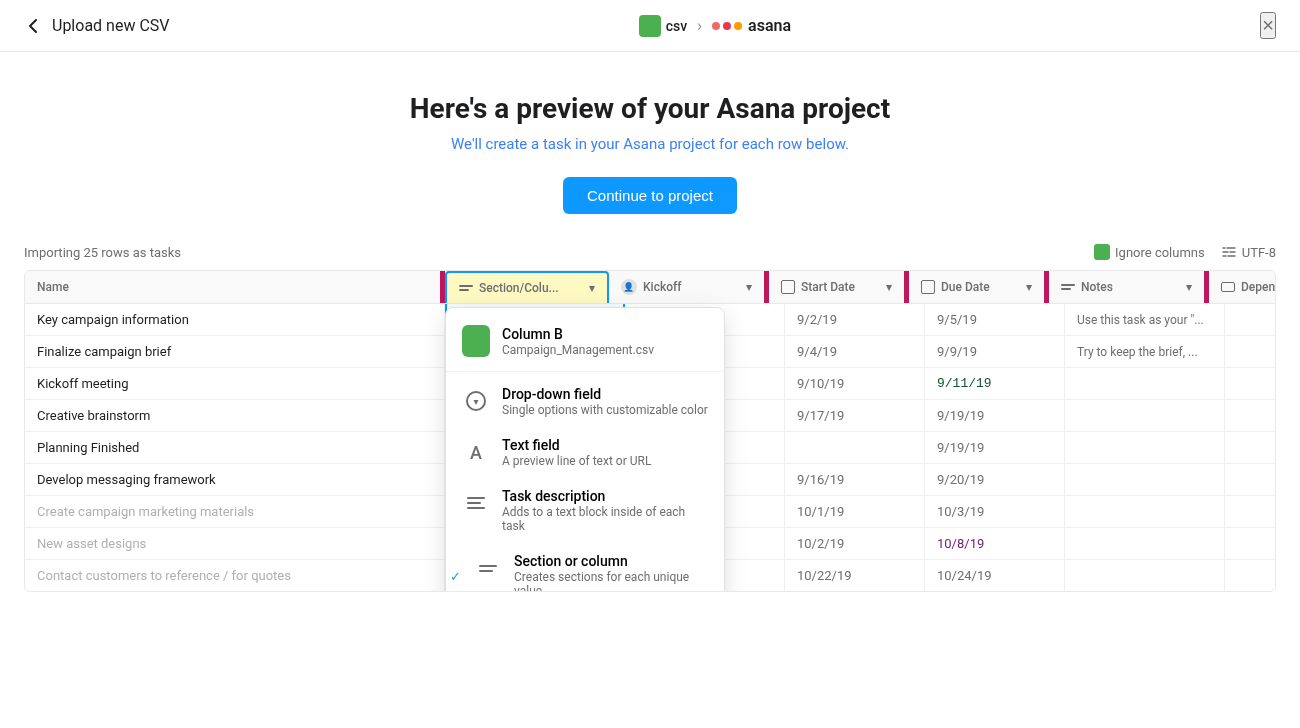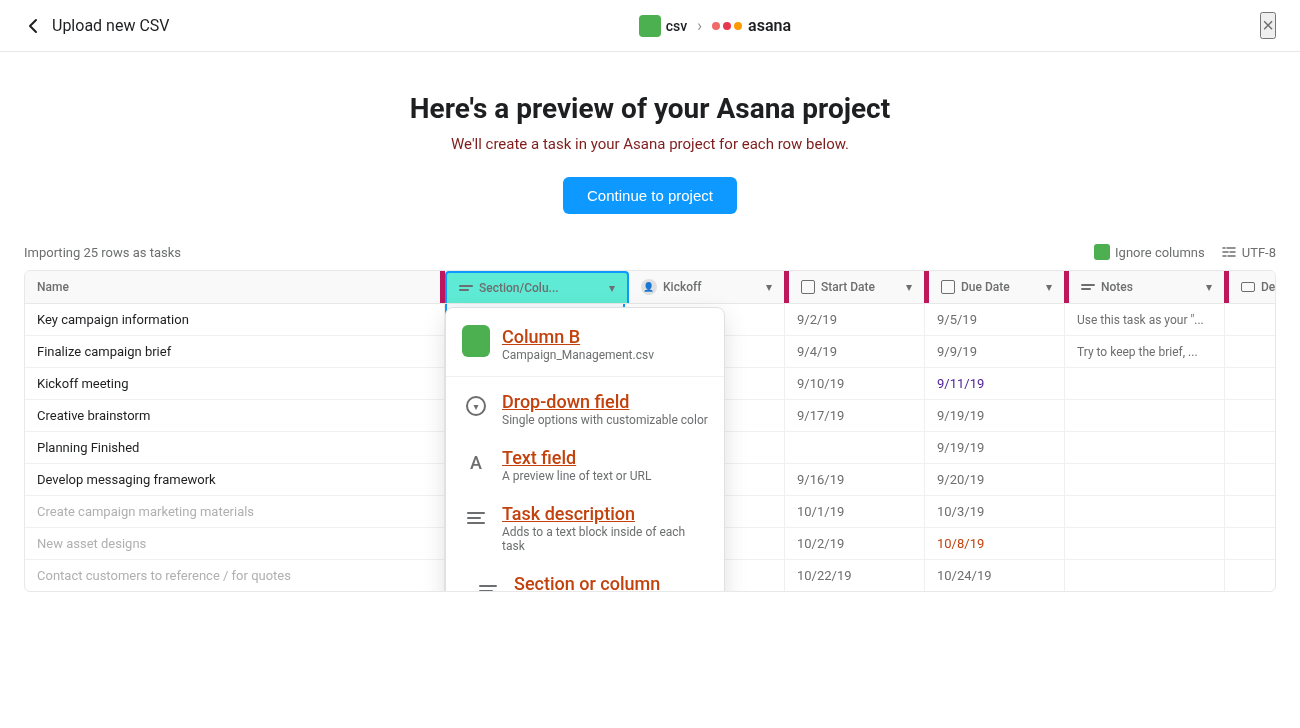--- a/index.html
+++ b/index.html
@@ -19,36 +19,36 @@
     .asana-dots { display: flex; gap: 3px; }
     .dot { width: 8px; height: 8px; border-radius: 50%; }
     .dot-pink { background: #f06a6a; }
     .dot-red { background: #e8384f; }
     .dot-orange { background: #fd9a00; }
     .close-btn { cursor: pointer; color: #6d6e6f; font-size: 20px; }
 
     
     .hero { text-align: center; padding: 40px 24px 30px; }
     .hero h1 { font-size: 28px; font-weight: 700; color: #1e1f21; margin-bottom: 10px; }
-    .hero p { font-size: 15px; color: #7f1d1d; margin-bottom: 24px; }
+    .hero p { font-size: 15px; color: #3b82f6; margin-bottom: 24px; }
     .continue-btn { background: #0d99ff; color: #fff; border: none; border-radius: 6px; padding: 10px 24px; font-size: 15px; font-weight: 500; cursor: pointer; }
 
     
     .table-area { padding: 0 24px; }
     .table-meta { display: flex; align-items: center; justify-content: space-between; margin-bottom: 10px; }
     .table-meta-left { font-size: 13px; color: #6d6e6f; }
     .table-meta-right { display: flex; align-items: center; gap: 16px; font-size: 13px; color: #6d6e6f; }
     .meta-right-item { display: flex; align-items: center; gap: 5px; cursor: pointer; }
 
     
     .table-wrapper { border: 1px solid #e8e8e8; border-radius: 6px; overflow: hidden; position: relative; }
     .table-header { display: flex; background: #f9f9f9; border-bottom: 1px solid #e8e8e8; }
     .th { display: flex; align-items: center; gap: 6px; padding: 8px 12px; font-size: 12px; font-weight: 500; color: #6d6e6f; border-right: 5px solid #be185d; white-space: nowrap; }
     .th-name { width: 420px; flex-shrink: 0; }
-    .th-section { width: 184px; flex-shrink: 0; background: #5eead4; border: 2px solid #0d99ff; border-bottom: none; border-radius: 4px 4px 0 0; z-index: 10; position: relative; }
+    .th-section { width: 164px; flex-shrink: 0; background: #fef9c3; border: 2px solid #0d99ff; border-bottom: none; border-radius: 4px 4px 0 0; z-index: 10; position: relative; }
     .th-assignee { width: 160px; flex-shrink: 0; }
     .th-startdate { width: 140px; flex-shrink: 0; }
     .th-duedate { width: 140px; flex-shrink: 0; }
     .th-notes { width: 160px; flex-shrink: 0; }
     .th-dependents { width: 140px; flex-shrink: 0; border-right: none; }
     .th-chevron { margin-left: auto; color: #6d6e6f; }
 
     .table-body { }
     .tr { display: flex; border-bottom: 1px solid #f0f0f0; }
     .tr:last-child { border-bottom: none; }
@@ -59,21 +59,21 @@
     .td-startdate { width: 140px; flex-shrink: 0; }
     .td-duedate { width: 140px; flex-shrink: 0; }
     .td-notes { width: 160px; flex-shrink: 0; font-size: 12px; color: #6d6e6f; }
     .td-dependents { width: 140px; flex-shrink: 0; border-right: none; }
 
     
     .dropdown-overlay { position: absolute; left: 420px; top: 36px; width: 280px; background: #fff; border: 1px solid #e0e0e0; border-radius: 8px; box-shadow: 0 8px 24px rgba(0,0,0,0.12); z-index: 100; padding: 8px 0; }
     .dropdown-item { display: flex; align-items: flex-start; gap: 12px; padding: 10px 16px; cursor: pointer; }
     .dropdown-item-icon { width: 28px; height: 28px; flex-shrink: 0; display: flex; align-items: center; justify-content: center; margin-top: 1px; }
     .dropdown-item-text { flex: 1; }
-    .dropdown-item-title { font-size: 18px; font-weight: 500; color: #c2410c; text-decoration: underline; }
+    .dropdown-item-title { font-size: 14px; font-weight: 500; color: #000000; }
     .dropdown-item-desc { font-size: 12px; color: #6d6e6f; margin-top: 1px; }
     .dropdown-item.checked { position: relative; }
     .check-mark { position: absolute; left: -4px; color: #0d99ff; font-size: 14px; }
     .dropdown-divider { height: 1px; background: #f0f0f0; margin: 4px 0; }
 
     
     .col-b-icon { width: 32px; height: 32px; background: #4caf50; border-radius: 6px; display: flex; align-items: center; justify-content: center; }
     .col-b-grid { display: grid; grid-template-columns: 1fr 1fr; gap: 2px; padding: 5px; }
     .col-b-grid span { background: #fff; border-radius: 1px; display: block; height: 5px; }
 
@@ -229,21 +229,21 @@
       <div class="td td-startdate" style="color:#6d6e6f;">9/4/19</div>
       <div class="td td-duedate" style="color:#6d6e6f;">9/9/19</div>
       <div class="td td-notes">Try to keep the brief, ...</div>
       <div class="td td-dependents"></div>
     </div>
         <div class="tr">
       <div class="td td-name" style="">Kickoff meeting</div>
       <div class="td td-section"></div>
       <div class="td td-assignee" style="color:#6d6e6f;">om</div>
       <div class="td td-startdate" style="color:#6d6e6f;">9/10/19</div>
-      <div class="td td-duedate" style="color:#4c1d95;">9/11/19</div>
+      <div class="td td-duedate" style="color:#14532d;font-family:Liberation Mono, monospace;">9/11/19</div>
       <div class="td td-notes"></div>
       <div class="td td-dependents"></div>
     </div>
         <div class="tr">
       <div class="td td-name" style="">Creative brainstorm</div>
       <div class="td td-section"></div>
       <div class="td td-assignee" style="color:#6d6e6f;">om</div>
       <div class="td td-startdate" style="color:#6d6e6f;">9/17/19</div>
       <div class="td td-duedate" style="color:#6d6e6f;">9/19/19</div>
       <div class="td td-notes"></div>
@@ -274,21 +274,21 @@
       <div class="td td-startdate" style="color:#6d6e6f;">10/1/19</div>
       <div class="td td-duedate" style="color:#6d6e6f;">10/3/19</div>
       <div class="td td-notes"></div>
       <div class="td td-dependents"></div>
     </div>
         <div class="tr">
       <div class="td td-name" style="color:#b0b0b0;">New asset designs</div>
       <div class="td td-section"></div>
       <div class="td td-assignee" style="color:#6d6e6f;">om</div>
       <div class="td td-startdate" style="color:#6d6e6f;">10/2/19</div>
-      <div class="td td-duedate" style="color:#c2410c;">10/8/19</div>
+      <div class="td td-duedate" style="color:#701a75;">10/8/19</div>
       <div class="td td-notes"></div>
       <div class="td td-dependents"></div>
     </div>
         <div class="tr">
       <div class="td td-name" style="color:#b0b0b0;">Contact customers to reference / for quotes</div>
       <div class="td td-section"></div>
       <div class="td td-assignee" style="color:#6d6e6f;">om</div>
       <div class="td td-startdate" style="color:#6d6e6f;">10/22/19</div>
       <div class="td td-duedate" style="color:#6d6e6f;">10/24/19</div>
       <div class="td td-notes"></div>

